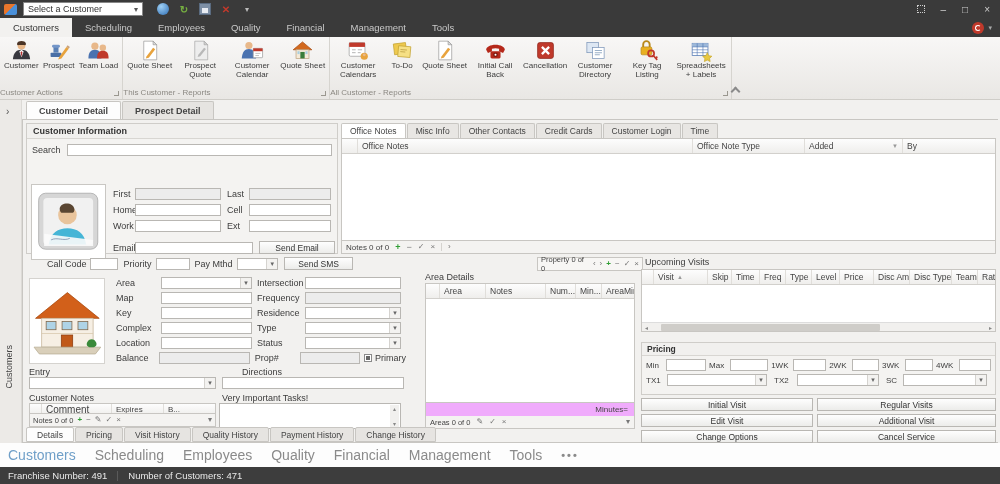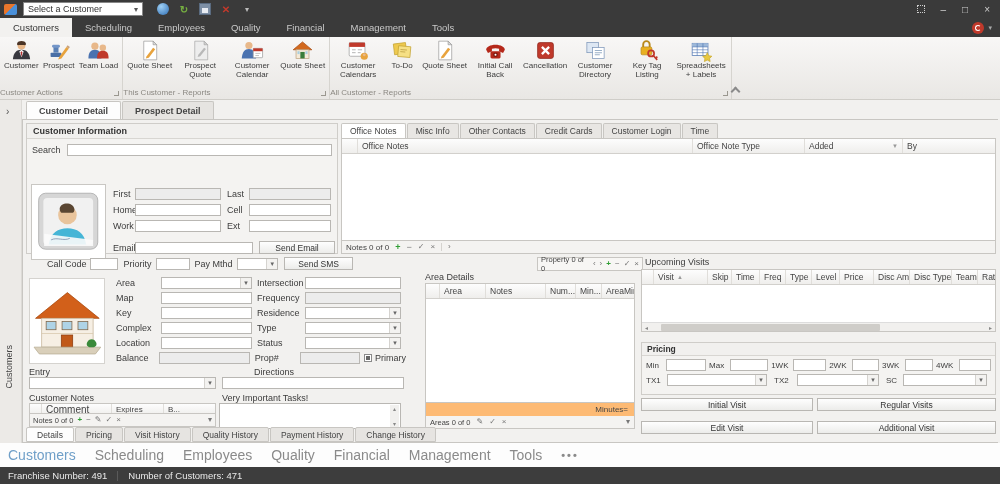--- a/index.html
+++ b/index.html
@@ -96,34 +96,34 @@
   .chkbox:after { content:""; position:absolute; inset:1px; background:#666; }
 
   .cn-grid { position:absolute; left:3px; top:158px; width:187px; height:24px; border:1px solid #c8c6c2; background:#fff; overflow:hidden; }
   .cn-tool { position:absolute; left:0; right:0; bottom:0; height:13px; background:#f4f3f1; border-top:1px solid #c8c6c2; display:flex; align-items:center; font-size:7.5px; color:#444; padding:0 3px; gap:4px; }
   .vit { position:absolute; left:193px; top:158px; width:182px; height:26px; border:1px solid #b9b7b3; background:#fff; }
   .vit .scr { position:absolute; right:1px; top:1px; bottom:1px; width:9px; background:#f1f0ee; display:flex; flex-direction:column; justify-content:space-between; align-items:center; font-size:6px; color:#888; }
 
   
   .ad { position:absolute; left:398px; top:150px; width:216px; height:172px; }
   .ad-box { position:absolute; left:4px; top:13px; width:210px; height:120px; }
-  .minrow { font-size:8px; color:#444; text-align:right; padding:2px 6px; background:#fdba74; border:1px solid #c8c6c2; border-top:none; }
+  .minrow { font-size:8px; color:#444; text-align:right; padding:2px 6px; background:#f0abfc; border:1px solid #c8c6c2; border-top:none; }
 
   
   .uv { position:absolute; left:618px; top:137px; width:355px; height:185px; }
   .hscroll { height:9px; background:#f1f0ee; border-top:1px solid #ddd; display:flex; align-items:center; }
   .hthumb { height:7px; background:#cfcdc9; width:62%; margin-left:10px; border-radius:1px; }
   .harr { width:9px; font-size:6px; color:#888; text-align:center; }
 
   .pricing { position:absolute; left:0; top:85px; width:355px; height:53px; border:1px solid #cfcdc9; background:#f4f3f1; }
   .pr-h { height:13px; background:#f1f0ee; border-bottom:1px solid #d8d6d2; font-size:8.5px; font-weight:bold; color:#333; display:flex; align-items:center; padding-left:5px; }
   .prow { display:flex; align-items:center; gap:3px; padding:3px 4px 0 4px; }
   .prow .lbl { font-size:8px; }
 
-  .acts { position:absolute; left:0; top:141px; width:355px; display:grid; grid-template-columns:172px 179px; gap:10px 4px; }
+  .acts { position:absolute; left:0; top:141px; width:355px; display:grid; grid-template-columns:172px 179px; gap:3px 4px; }
 
   
   .btabs { position:absolute; left:3px; top:307px; display:flex; gap:1px; height:15px; }
   .btab { font-size:8.5px; color:#444; background:#e6e4e1; border:1px solid #c8c6c2; border-radius:2px 2px 0 0; padding:0 10px; display:flex; align-items:center; }
   .btab.active { background:#fdfdfd; }
 
   
   .bnav { position:absolute; left:0; top:443px; right:0; height:24px; background:#fdfdfd; display:flex; align-items:center; gap:19px; padding-left:8px; font-size:14px; color:#8a8a8a; }
   .bnav .active { color:#6f9fc8; }
   .bnav .more { letter-spacing:2px; font-size:11px; font-weight:bold; }
@@ -504,21 +504,21 @@
         <input class="inp dis" style="width: 91px;">
         <span class="lbl" style="width:48px; margin-left:5px">Prop#</span>
         <input class="inp dis" style="width: 60px;">
         <span class="chkbox" style="margin-left:4px"></span>
         <span class="lbl" style="margin-left:3px">Primary</span>
       </div>
 
       <div class="frow" style="left:3px; top:97px;">
           <span class="lbl">Entry</span>
         </div>
-      <div class="frow" style="left:196px; top:97px;padding-left:32px;">
+      <div class="frow" style="left:184px; top:97px;padding-left:32px;">
           <span class="lbl">Directions</span>
         </div>
       <div class="frow" style="left:3px; top:107px; width:187px;">
         <div class="combo" style="width:100%">
             <span class="sp"></span>
             <span class="cc">▾</span>
           </div>
       </div>
       <div class="frow" style="left:196px; top:107px; width:182px;">
         <input class="inp" style="">

